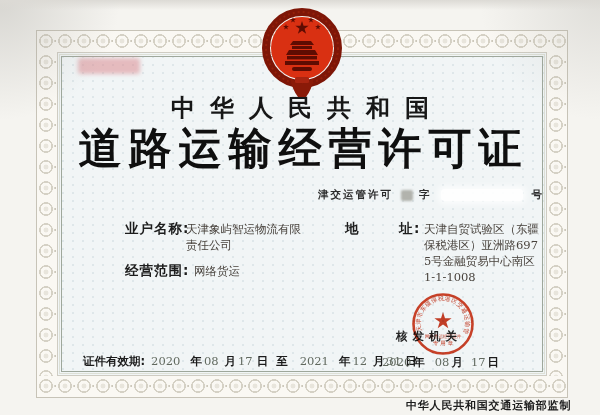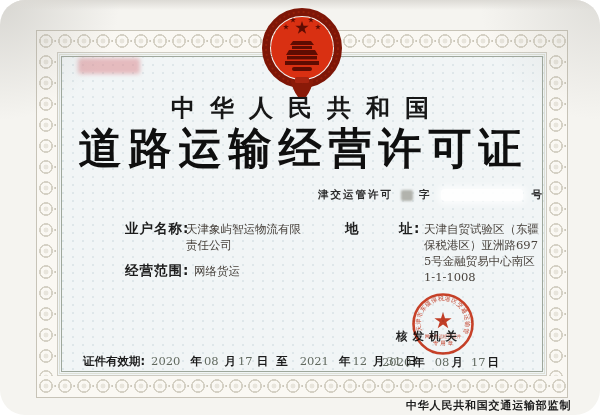--- a/index.html
+++ b/index.html
@@ -1,20 +1,19 @@
 <!DOCTYPE html>
 <html><head>
 <meta charset="utf-8">
 <style>
   html,body{margin:0;padding:0;}
   .page{
     position:relative;width:600px;height:415px;overflow:hidden;
     background:#f5f4f0;
     font-family:"DejaVu Sans","Liberation Sans",sans-serif;
-    border-radius:25px;
   }
   .page::before{content:"";position:absolute;inset:0;pointer-events:none;
     background:
       linear-gradient(#dcdad5,rgba(245,244,240,0) 10px),
       radial-gradient(circle at 0 0, rgba(160,158,152,.35), rgba(160,158,152,0) 120px),
       radial-gradient(circle at 600px 0, rgba(160,158,152,.25), rgba(160,158,152,0) 120px);
     z-index:9;}
   
   .band-outline{position:absolute;left:36px;top:30px;width:532px;height:368px;
     border:1px solid #c7c3b7;background:#faf8f3;box-sizing:border-box;}

